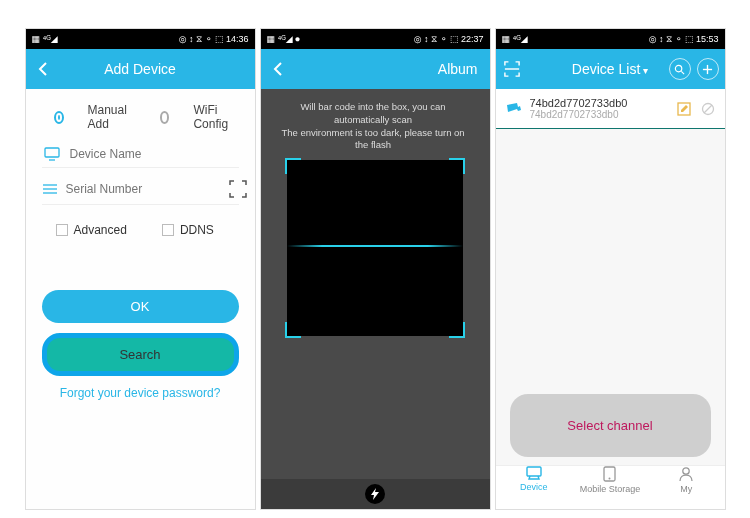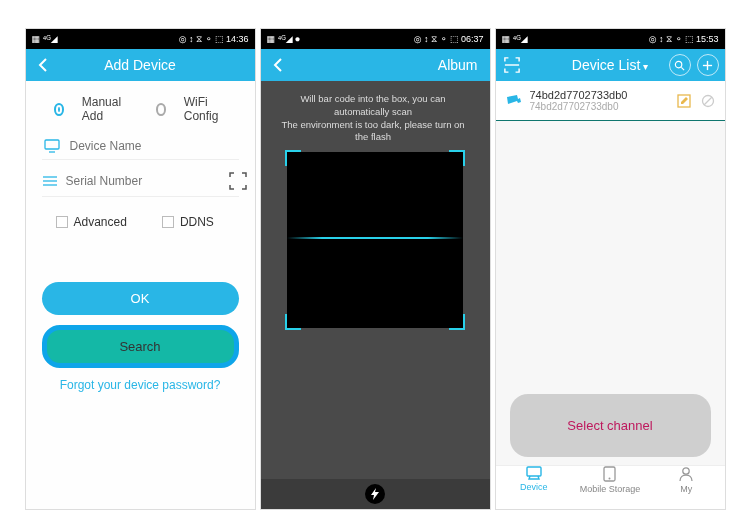--- a/index.html
+++ b/index.html
@@ -1,30 +1,30 @@
 <!DOCTYPE html>
 <html><head>
 <meta charset="utf-8">
 <style>
   * { box-sizing: border-box; margin: 0; padding: 0; font-family: -apple-system, Helvetica, Arial, sans-serif; }
   body { background: #fff; display: flex; justify-content: center; padding: 20px 0; }
   .wrap { display: flex; gap: 4px; background:#fff; padding: 8px 10px; }
   .phone { width: 231px; height: 482px; background: #fff; border: 1px solid #ddd; display: flex; flex-direction: column; overflow: hidden; position: relative;}
   .statusbar { height: 20px; background: #000; color: #fff; display: flex; justify-content: space-between; align-items: center; padding: 0 6px; font-size: 9px; }
   .sb-left, .sb-right { display:flex; align-items:center; gap:3px;}
-  .navbar { height: 32px; background: #29b6e6; color: #fff; display: flex; align-items: center; position: relative; }
+  .navbar { height: 40px; background: #29b6e6; color: #fff; display: flex; align-items: center; position: relative; }
   .navbar .back { width:34px; display:flex; align-items:center; justify-content:center;}
   .navbar .title { position:absolute; left:0; right:0; text-align:center; font-size:14px; pointer-events:none;}
   .navbar .title-right { position:absolute; right:12px; font-size:14px; }
   .navbar .actions { position:absolute; right:6px; display:flex; gap:6px; }
   .iconbtn { width:22px; height:22px; border:1px solid rgba(255,255,255,0.7); border-radius:50%; display:flex; align-items:center; justify-content:center; color:#fff; font-size:12px;}
   
   .s1-body { padding: 10px 16px; flex:1; background:#fefefe;}
   .radiorow { display:flex; gap:30px; padding:4px 12px 10px 12px; font-size:12px; color:#444;}
-  .radio { display:flex; align-items:center; gap:18px;justify-content:flex-end;}
+  .radio { display:flex; align-items:center; gap:24px;justify-content:flex-end;}
   .rdot { width:13px; height:13px; border-radius:50%; border:2px solid #aaa; display:inline-block; position:relative;}
   .rdot.sel { border-color:#29b6e6;}
   .rdot.sel::after { content:""; position:absolute; inset:2px; background:#29b6e6; border-radius:50%;}
   .field { display:flex; align-items:center; padding:6px 0; border-bottom:1px solid #eee; margin-bottom:6px; gap:8px;}
   .field .ficon { color:#29b6e6; width:20px; display:flex; justify-content:center;}
   .field input { border:none; outline:none; font-size:12px; color:#999; flex:1; background:transparent;}
   .scan-icon { color:#555; font-size:16px; }
   .checkrow { display:flex; gap:35px; padding:12px 14px 20px 14px; font-size:12px; color:#333;}
   .check { display:flex; align-items:center; gap:6px;}
   .cbox { width:12px; height:12px; border:1px solid #bbb;}
@@ -126,21 +126,21 @@
       </div>
       <div class="btn btn-primary">OK</div>
       <div class="btn btn-outline">Search</div>
       <div class="linktext">Forgot your device password?</div>
     </div>
   </div>
 
   <div class="phone" style="background:#4a4a4a;">
     <div class="statusbar">
       <span class="sb-left">▦ ⁴ᴳ◢ ⏺</span>
-      <span class="sb-right">◎ ↕ ⧖ ⚬ ⬚ 06:37</span>
+      <span class="sb-right">◎ ↕ ⧖ ⚬ ⬚ 22:37</span>
     </div>
     <div class="navbar">
       <div class="back">
         <svg width="10" height="14" viewBox="0 0 10 14">
             <path d="M8 1 L2 7 L8 13" stroke="#fff" stroke-width="2" fill="none"></path>
           </svg>
       </div>
       <div class="title-right">Album</div>
     </div>
     <div class="s2-body">

